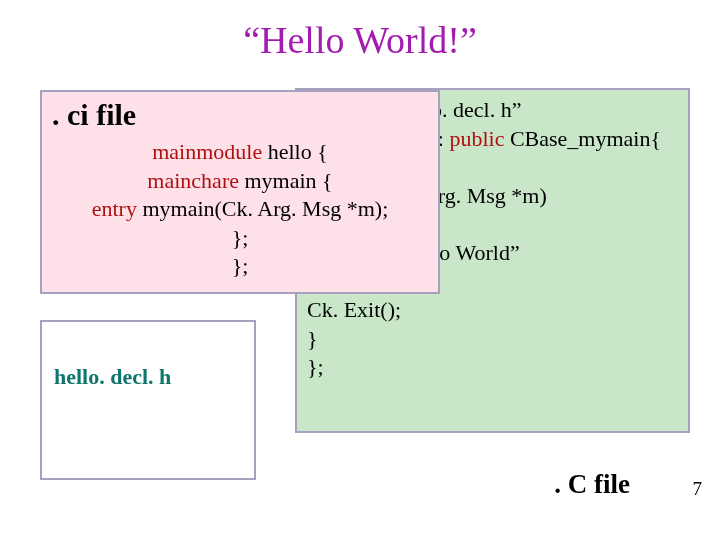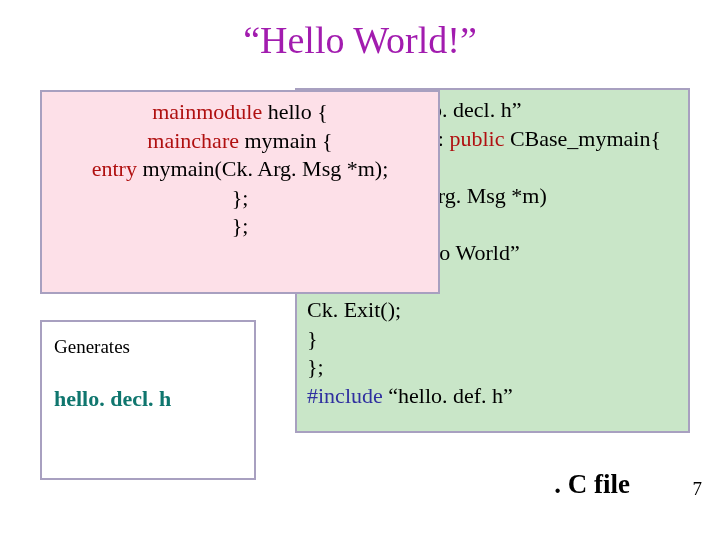--- a/index.html
+++ b/index.html
@@ -108,30 +108,29 @@
   <div class="line"><span class="kw-blue">#include</span><span> “hello. decl. h”</span></div>
   <div class="line"><span class="kw-red">Class</span><span> mymain : </span><span class="kw-red">public</span><span> CBase_mymain{</span></div>
   <div class="line"><span class="kw-red">   public</span><span>:</span></div>
   <div class="line"><span>   mymain(Ck. Arg. Msg *m)</span></div>
   <div class="line"><span>   {</span></div>
   <div class="line"><span>      ckout &lt;&lt; “Hello World”</span></div>
   <div class="line"><span>                 &lt;&lt; endl;</span></div>
   <div class="line"><span>      Ck. Exit();</span></div>
   <div class="line"><span>   }</span></div>
   <div class="line"><span>};</span></div>
-  <div class="line"><span class="kw-blue">#include</span><span> “hello. def. h”</span></div>
 </div>
 
 <div class="pink-box">
+  <div class="pink-label">. ci  file</div>
   <div class="line"><span class="kw-red">mainmodule</span><span> hello {</span></div>
   <div class="line"><span class="kw-red">   mainchare</span><span> mymain {</span></div>
   <div class="line"><span class="kw-red">     entry</span><span> mymain(Ck. Arg. Msg *m);</span></div>
   <div class="line"><span>   };</span></div>
   <div class="line"><span>};</span></div>
 </div>
 
 <div class="left-col">
-  <div class="generates">Generates</div>
   <div class="filelink">hello. decl. h</div>
 </div>
 
 <div class="cfile-label">. C file</div>
 <div class="page-num">7</div>
 
 </body></html>

